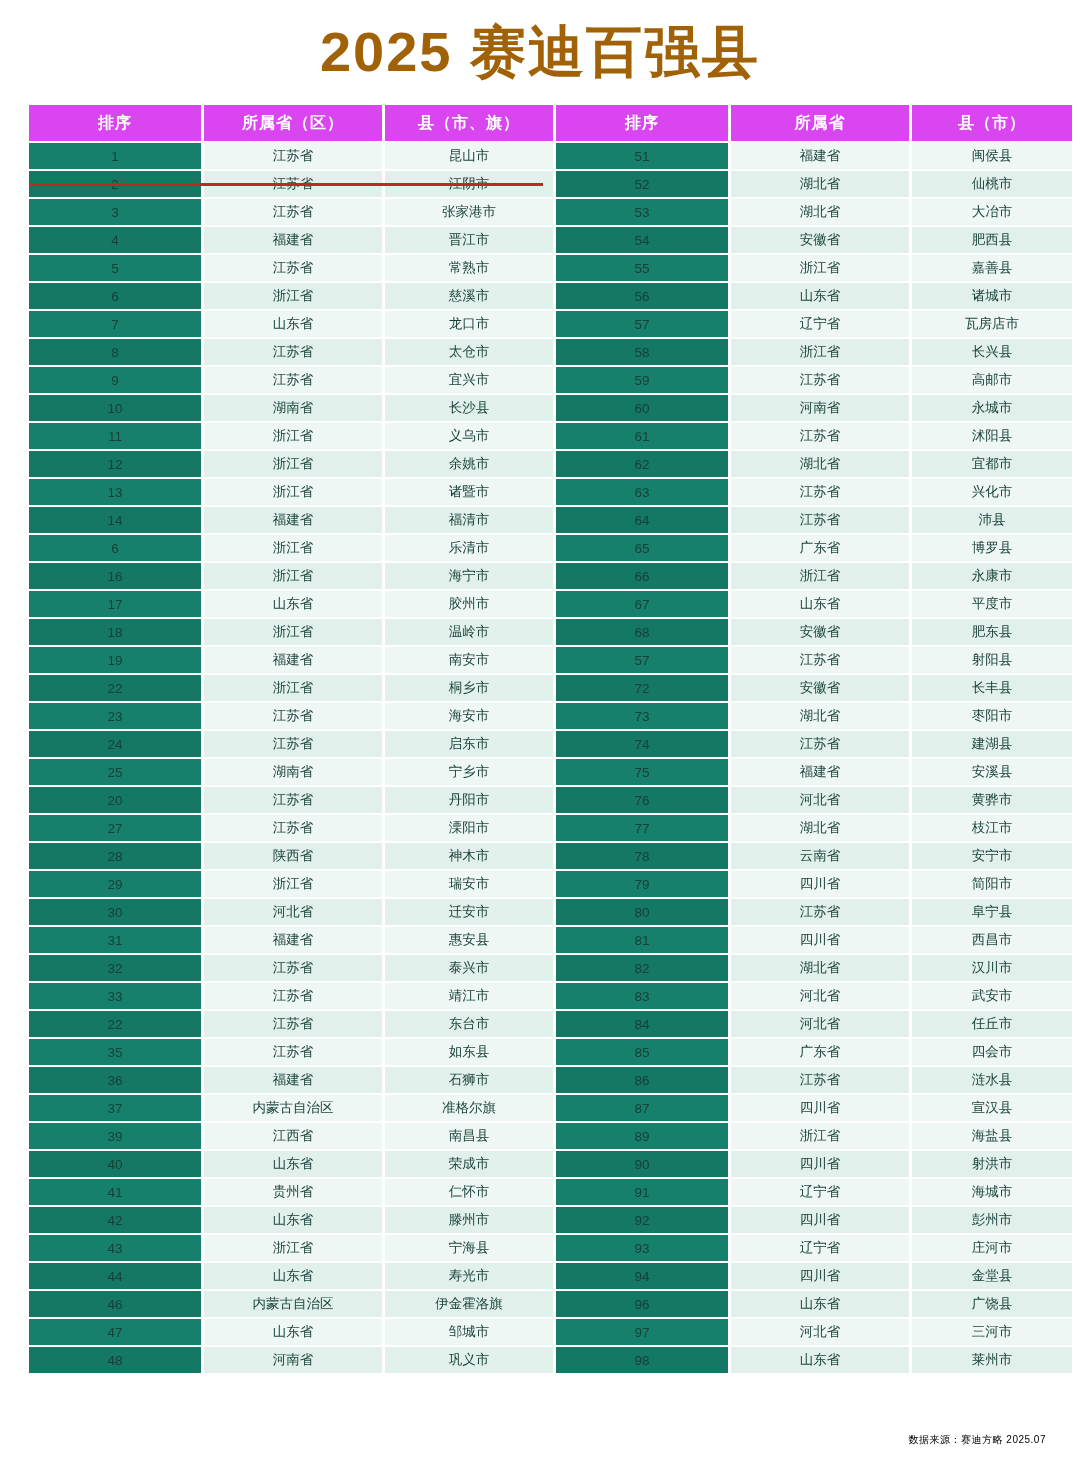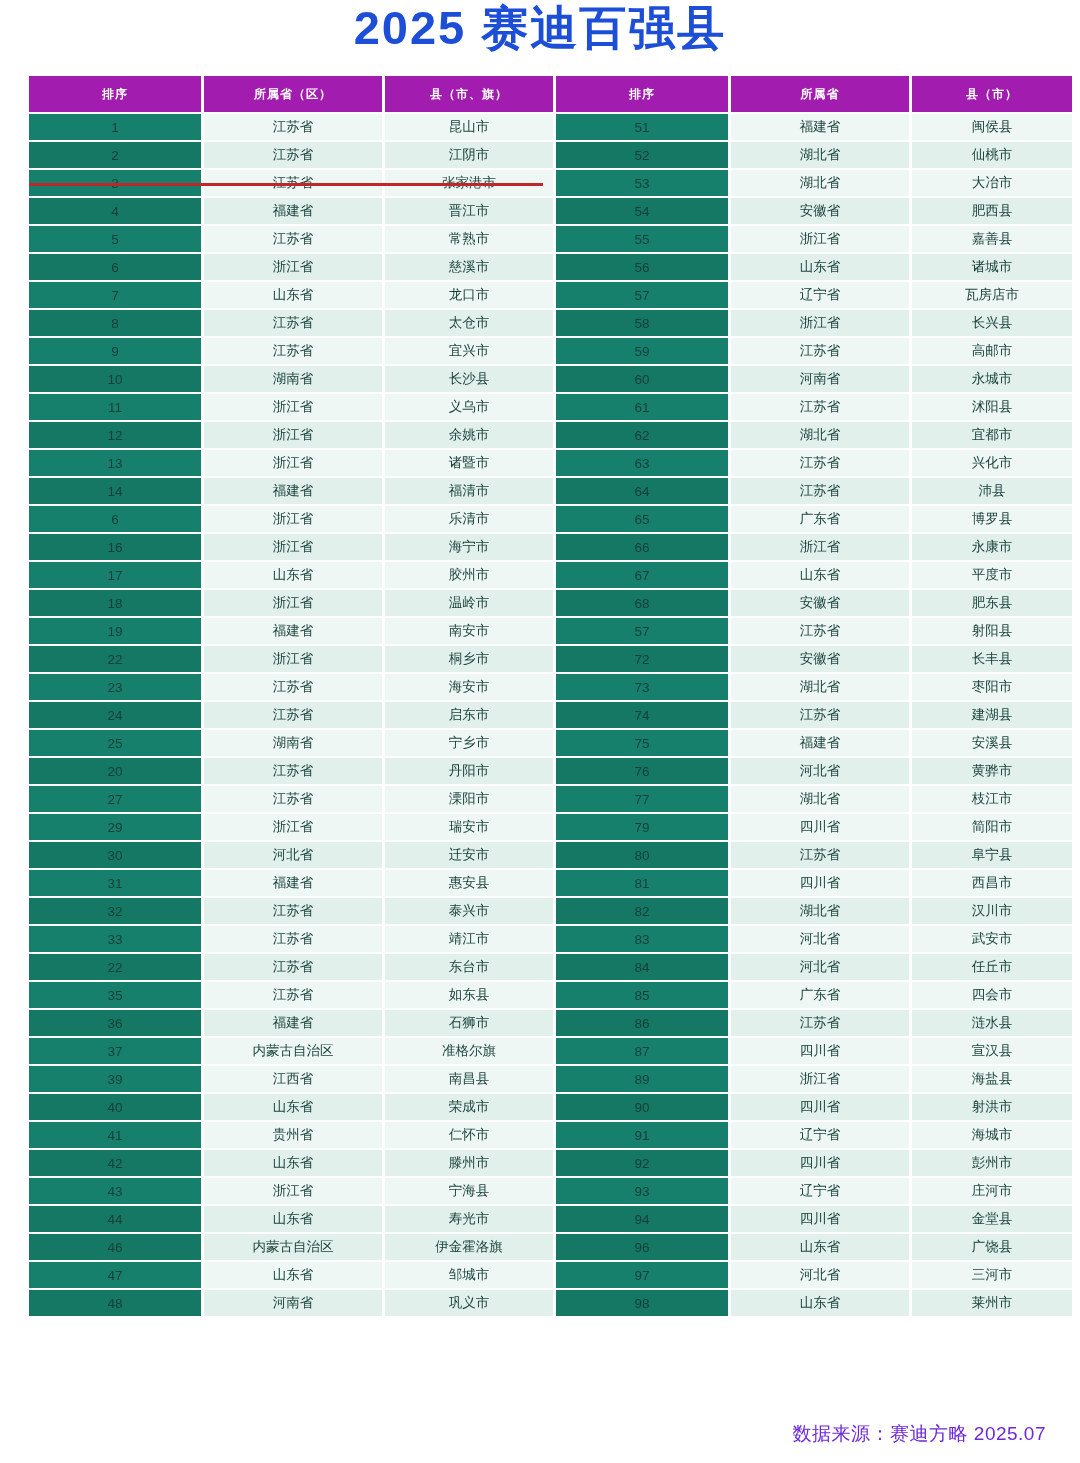--- a/index.html
+++ b/index.html
@@ -15,41 +15,42 @@
     overflow: hidden;
   }
   .page {
     width: 1080px;
     height: 1463px;
     position: relative;
     box-sizing: border-box;
   }
   .title {
     text-align: center;
-    font-size: 47px;
+    font-size: 56px;
     font-weight: bold;
-    color: #1d4ed8;
+    color: #a16207;
     letter-spacing: 2px;
+    padding-top: 18px;
     padding-bottom: 18px;
     line-height: 1.2;
   }
   .table-wrap {
     padding: 0 26px;
     box-sizing: border-box;
   }
   table.rank {
     border-collapse: separate;
     border-spacing: 3px 2px;
     width: 1028px;
     table-layout: fixed;
   }
   table.rank th {
-    background: #a21caf;
+    background: #d946ef;
     color: #ffffff;
-    font-size: 12px;
+    font-size: 16px;
     font-weight: bold;
     height: 34px;
     letter-spacing: 1px;
     border: 0;
   }
   table.rank td {
     height: 24px;
     font-size: 13.5px;
     text-align: center;
     color: #163f38;
@@ -83,22 +84,22 @@
     left: 29px;
     top: 183px;
     width: 514px;
     height: 3px;
     background: #c0272d;
   }
   .source {
     position: absolute;
     right: 34px;
     bottom: 16px;
-    font-size: 19px;
-    color: #6d28d9;
+    font-size: 10px;
+    color: #000000;
     letter-spacing: 0.5px;
   }
 </style>
 </head>
 <body>
 
 <div class="page">
 
   <div class="title">2025 赛迪百强县</div>
 
@@ -316,20 +317,28 @@
             <td class="data-cell">黄骅市</td>
           </tr>
           <tr>
             <td class="rank-cell">27</td>
             <td class="data-cell">江苏省</td>
             <td class="data-cell">溧阳市</td>
             <td class="rank-cell">77</td>
             <td class="data-cell">湖北省</td>
             <td class="data-cell">枝江市</td>
           </tr>
+          <tr class="alt">
+            <td class="rank-cell">28</td>
+            <td class="data-cell">陕西省</td>
+            <td class="data-cell">神木市</td>
+            <td class="rank-cell">78</td>
+            <td class="data-cell">云南省</td>
+            <td class="data-cell">安宁市</td>
+          </tr>
           <tr>
             <td class="rank-cell">29</td>
             <td class="data-cell">浙江省</td>
             <td class="data-cell">瑞安市</td>
             <td class="rank-cell">79</td>
             <td class="data-cell">四川省</td>
             <td class="data-cell">简阳市</td>
           </tr>
           <tr class="alt">
             <td class="rank-cell">30</td>

